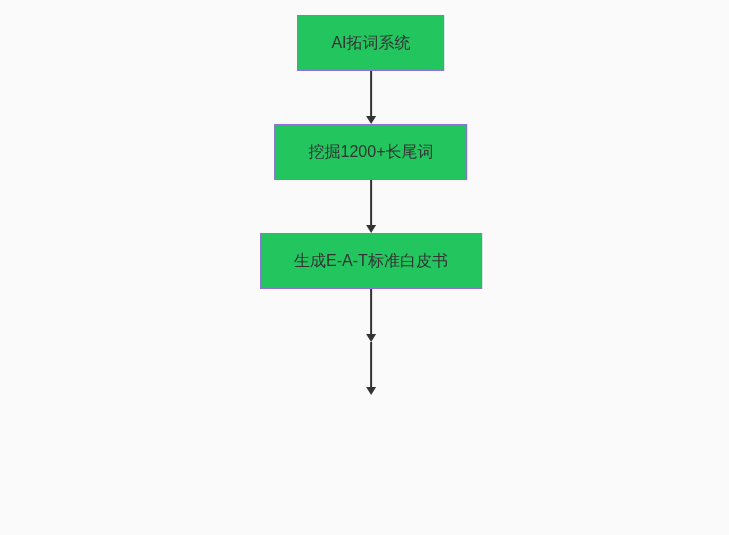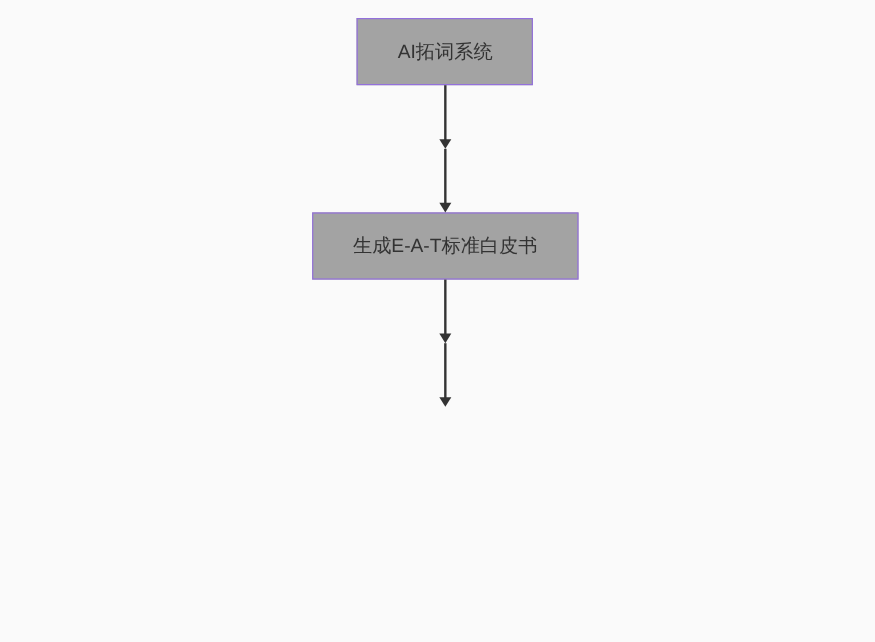--- a/index.html
+++ b/index.html
@@ -20,21 +20,21 @@
     top: 15px;
     transform: translateX(-50%);
     display: flex;
     flex-direction: column;
     align-items: center;
   }
   .flow-node {
     box-sizing: border-box;
     height: 56px;
     padding: 0 33px;
-    background: #a3a3a3;
+    background: #22c55e;
     border: 1px solid #9370DB;
     display: flex;
     align-items: center;
     justify-content: center;
     font-size: 16px;
     color: #333333;
     white-space: nowrap;
     text-align: center;
   }
   .flow-arrow {
@@ -68,20 +68,21 @@
 
 <div class="flowchart">
 
   <div class="flow-node">AI拓词系统</div>
 
   <div class="flow-arrow">
     <div class="shaft"></div>
     <div class="head"></div>
   </div>
 
+  <div class="flow-node">挖掘1200+长尾词</div>
 
   <div class="flow-arrow">
     <div class="shaft"></div>
     <div class="head"></div>
   </div>
 
   <div class="flow-node">生成E-A-T标准白皮书</div>
 
   <div class="flow-arrow">
     <div class="shaft"></div>

